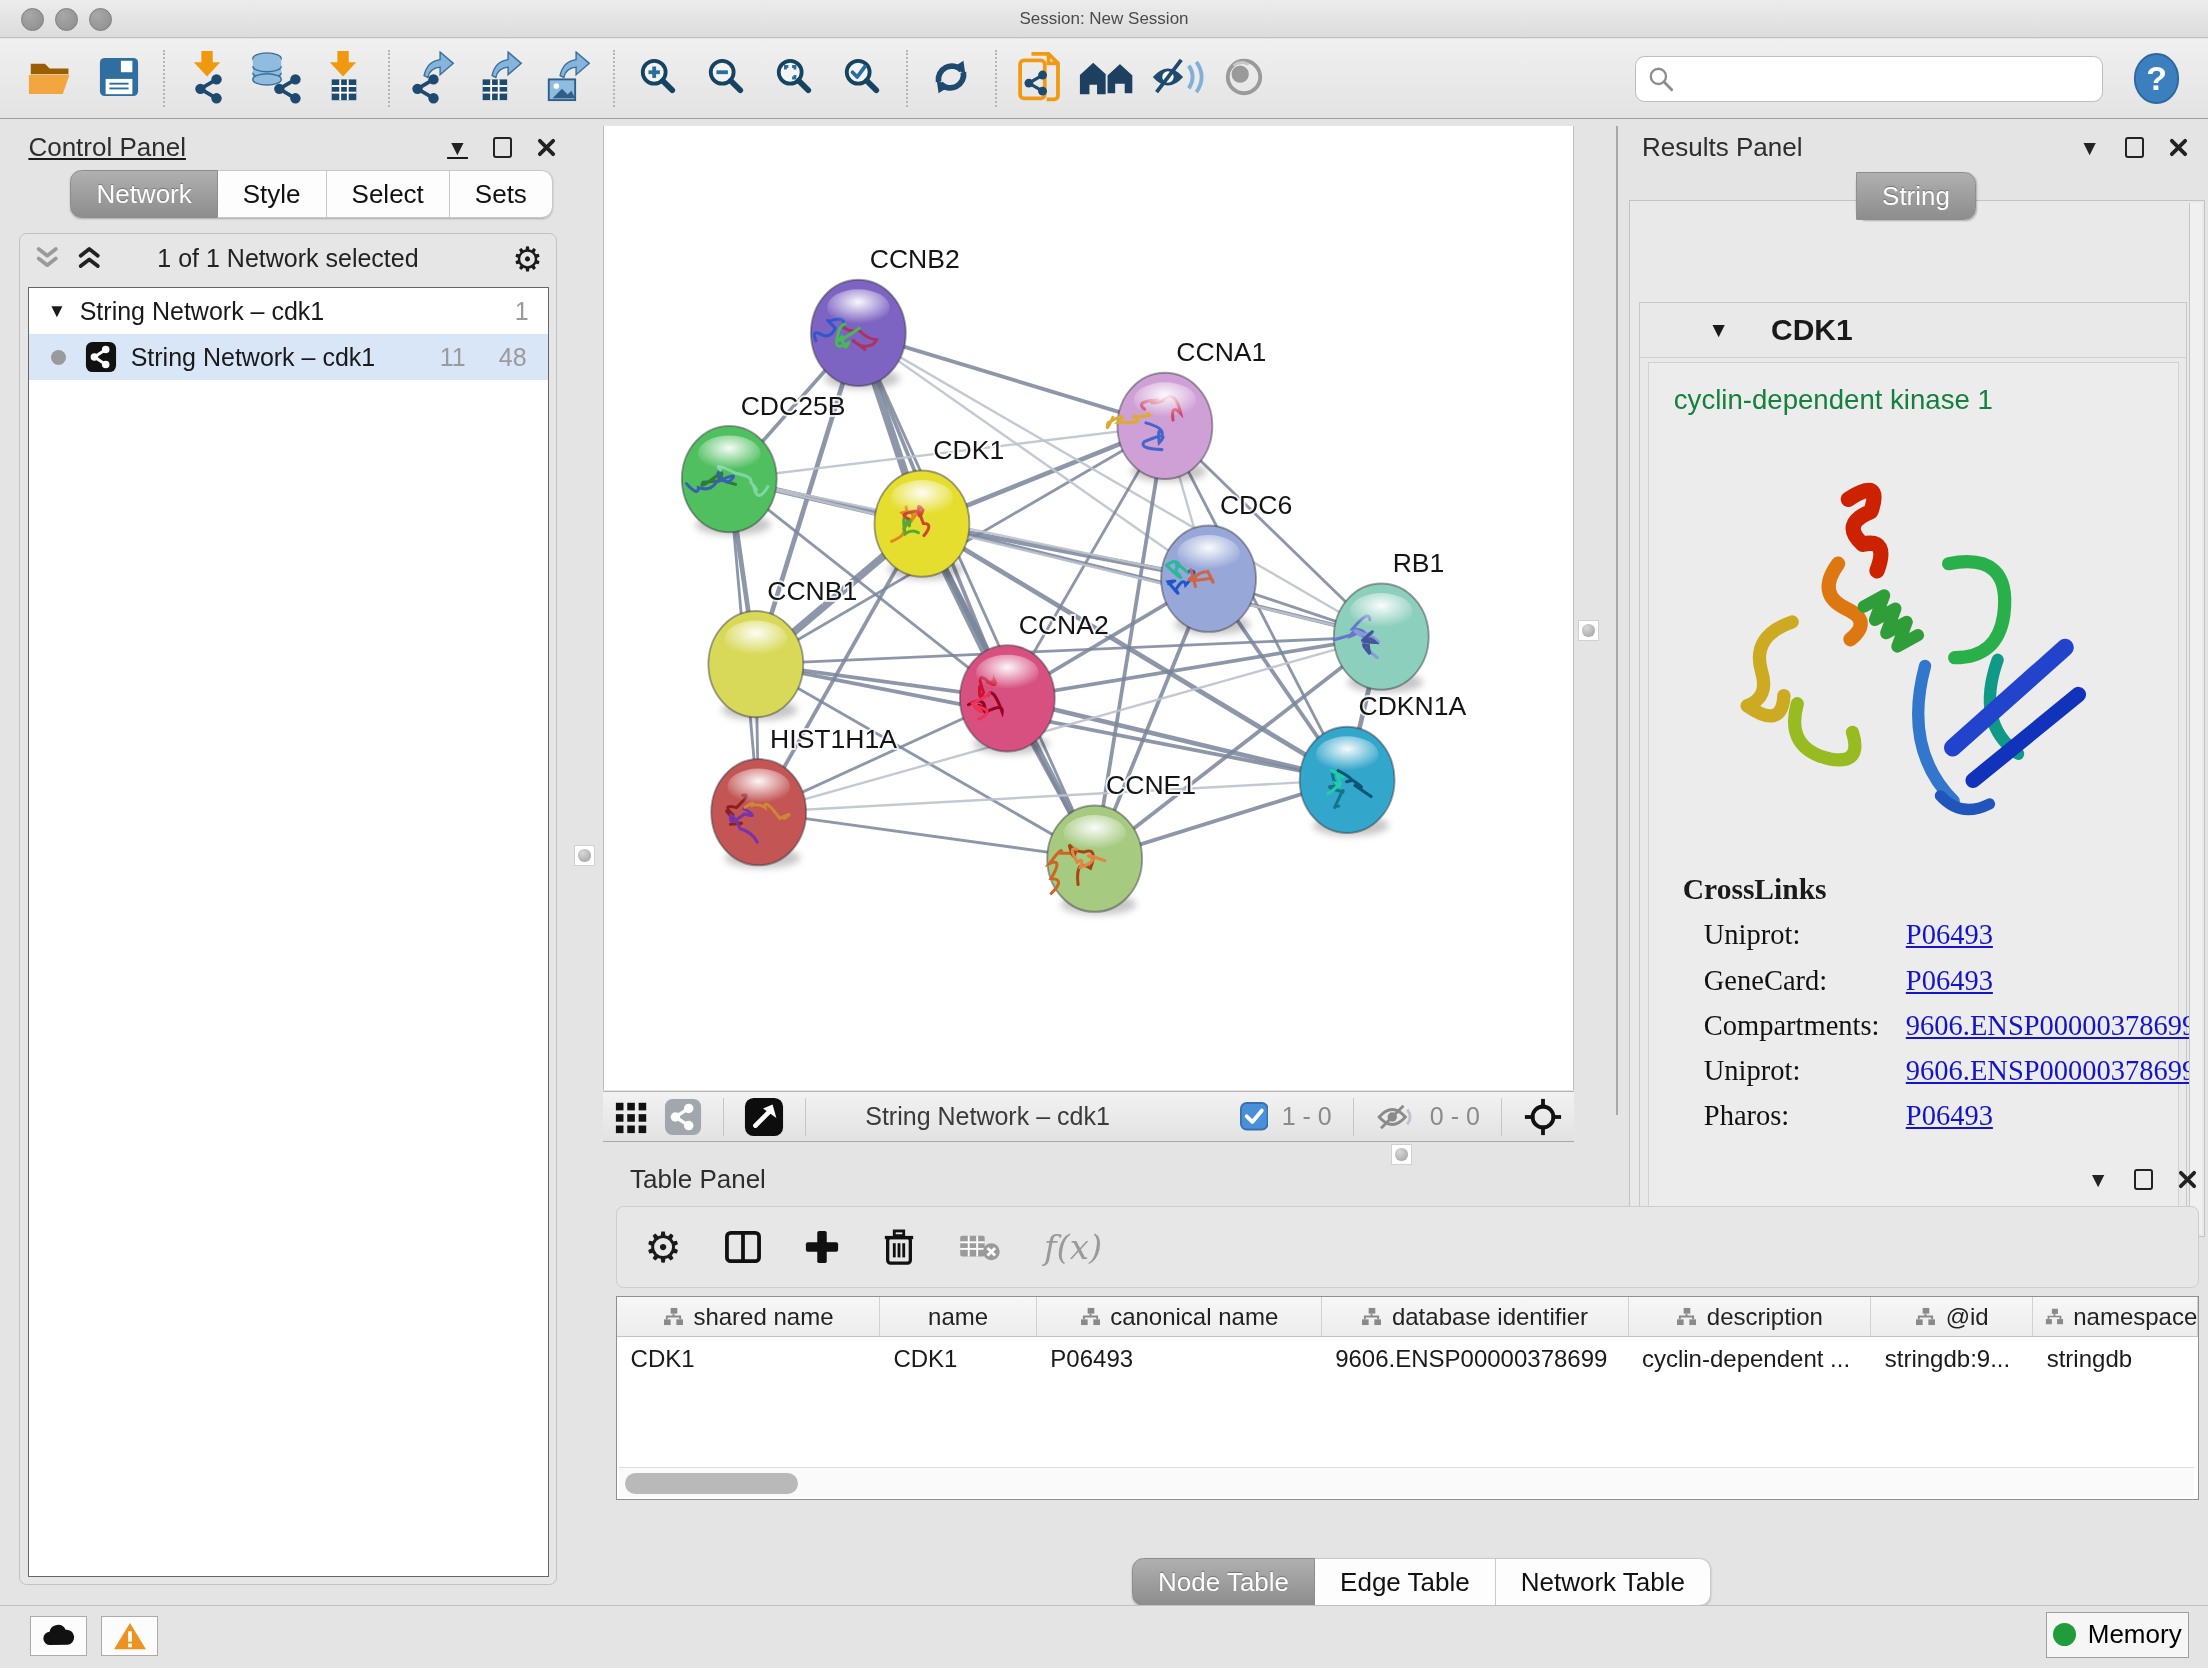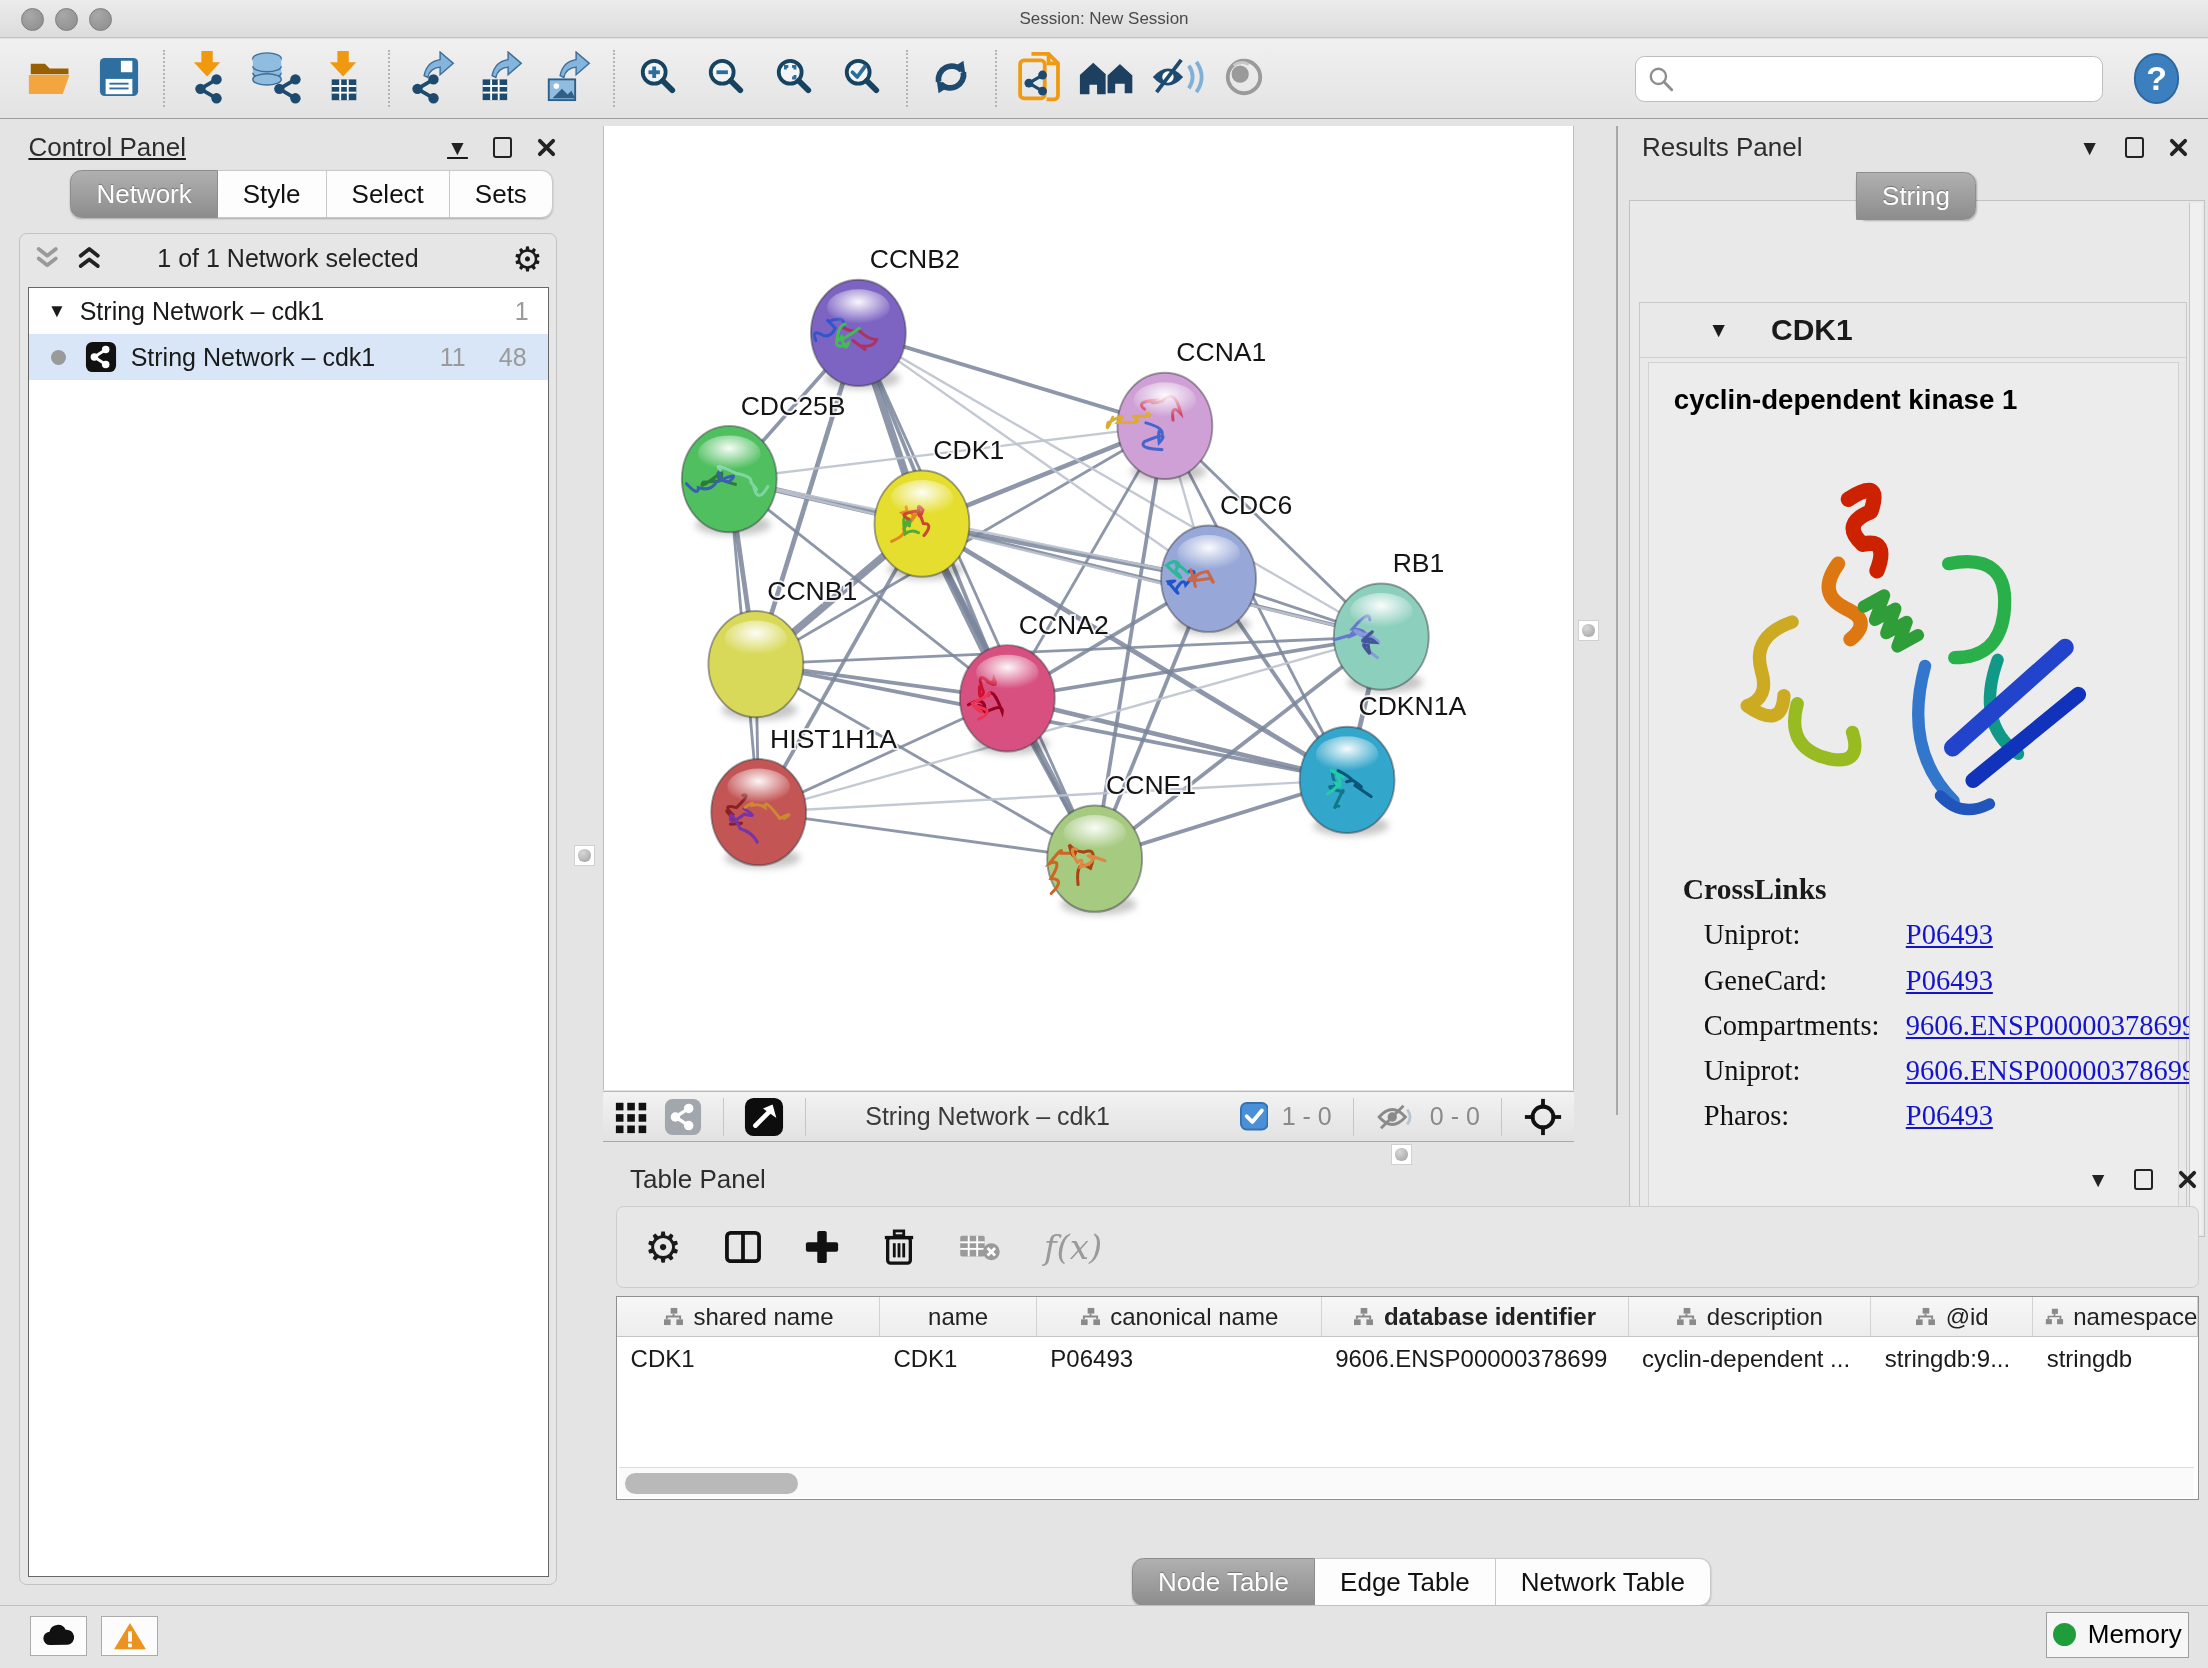--- a/index.html
+++ b/index.html
@@ -76,21 +76,21 @@
     background:#e9e9e9; border:1px solid #c2c2c2; }
   #rp-scroll { position:absolute; right:1.9px; top:1.9px; width:13.3px; height:1031px; background:#f0f0f0; border-left:1px solid #c6c6c6; }
   #rp-buttons-box { position:absolute; left:9.5px; top:11.4px; width:548px; height:86px; border:1px solid #c8c8c8; background:#e9e9e9;
     display:flex; align-items:center; justify-content:center; gap:32px; }
   .rp-btn { min-width:160px; height:44px; background:#fefefe; border:1px solid #c6c6c6; border-radius:8.6px;
     font-size:25px; color:#111; box-shadow:0 1px 1.9px rgba(0,0,0,.2); }
   #rp-section { position:absolute; left:9.5px; top:101px; width:548px; height:919px; border:1px solid #c8c8c8; background:#e9e9e9; }
   #rp-sec-head { height:55px; display:flex; align-items:center; gap:42px; padding-left:68px; border-bottom:1px solid #cfcfcf; }
   #rp-sec-head .gene { font-size:30px; font-weight:bold; }
   #rp-desc-box { position:absolute; left:7.6px; top:59px; width:531px; height:850px; background:#ececec; border:1px solid #d2d2d2; }
-  #rp-desc { font-size:27.6px; color:#000000; padding:21px 0 0 25px;font-weight:bold; }
+  #rp-desc { font-size:27.6px; color:#15803d; padding:21px 0 0 25px; }
   #structure { position:absolute; left:27px; top:80px; width:447px; height:409px; }
   #crosslinks { position:absolute; left:34px; top:510px; font-family:"Liberation Serif", serif; }
   #crosslinks h3 { font-size:29.5px; margin-bottom:13.3px; }
   .cl-row { display:flex; margin:13.3px 0 13.3px 21px; font-size:28.5px; }
   .cl-row .lbl { width:202px; color:#111; }
   .cl-row a { color:#1414cc; }
 
   
   #table-panel { position:absolute; left:603px; top:1151px; width:1605px; height:439px; }
   #tp-header { display:flex; justify-content:space-between; align-items:center; padding:13.3px 11.4px 0 27px; }
@@ -740,21 +740,21 @@
           </div>
           <div class="th" style="width: 285px;">
             <svg width="21" height="19" viewBox="0 0 22 20">
               <rect x="8" y="1" width="7" height="6" fill="#8a8a8a"></rect>
               <rect x="1" y="13" width="7" height="6" fill="#8a8a8a"></rect>
               <rect x="14" y="13" width="7" height="6" fill="#8a8a8a"></rect>
               <path d="M11,7 v3 M4,13 v-3 h14 v3" fill="none" stroke="#8a8a8a" stroke-width="2"></path>
             </svg>
             <span>canonical name</span>
           </div>
-          <div class="th" style="width: 307px; font-weight: bold;">
+          <div class="th" style="width: 307px;">
             <svg width="21" height="19" viewBox="0 0 22 20">
               <rect x="8" y="1" width="7" height="6" fill="#8a8a8a"></rect>
               <rect x="1" y="13" width="7" height="6" fill="#8a8a8a"></rect>
               <rect x="14" y="13" width="7" height="6" fill="#8a8a8a"></rect>
               <path d="M11,7 v3 M4,13 v-3 h14 v3" fill="none" stroke="#8a8a8a" stroke-width="2"></path>
             </svg>
             <span>database identifier</span>
           </div>
           <div class="th" style="width: 243px;">
             <svg width="21" height="19" viewBox="0 0 22 20">

